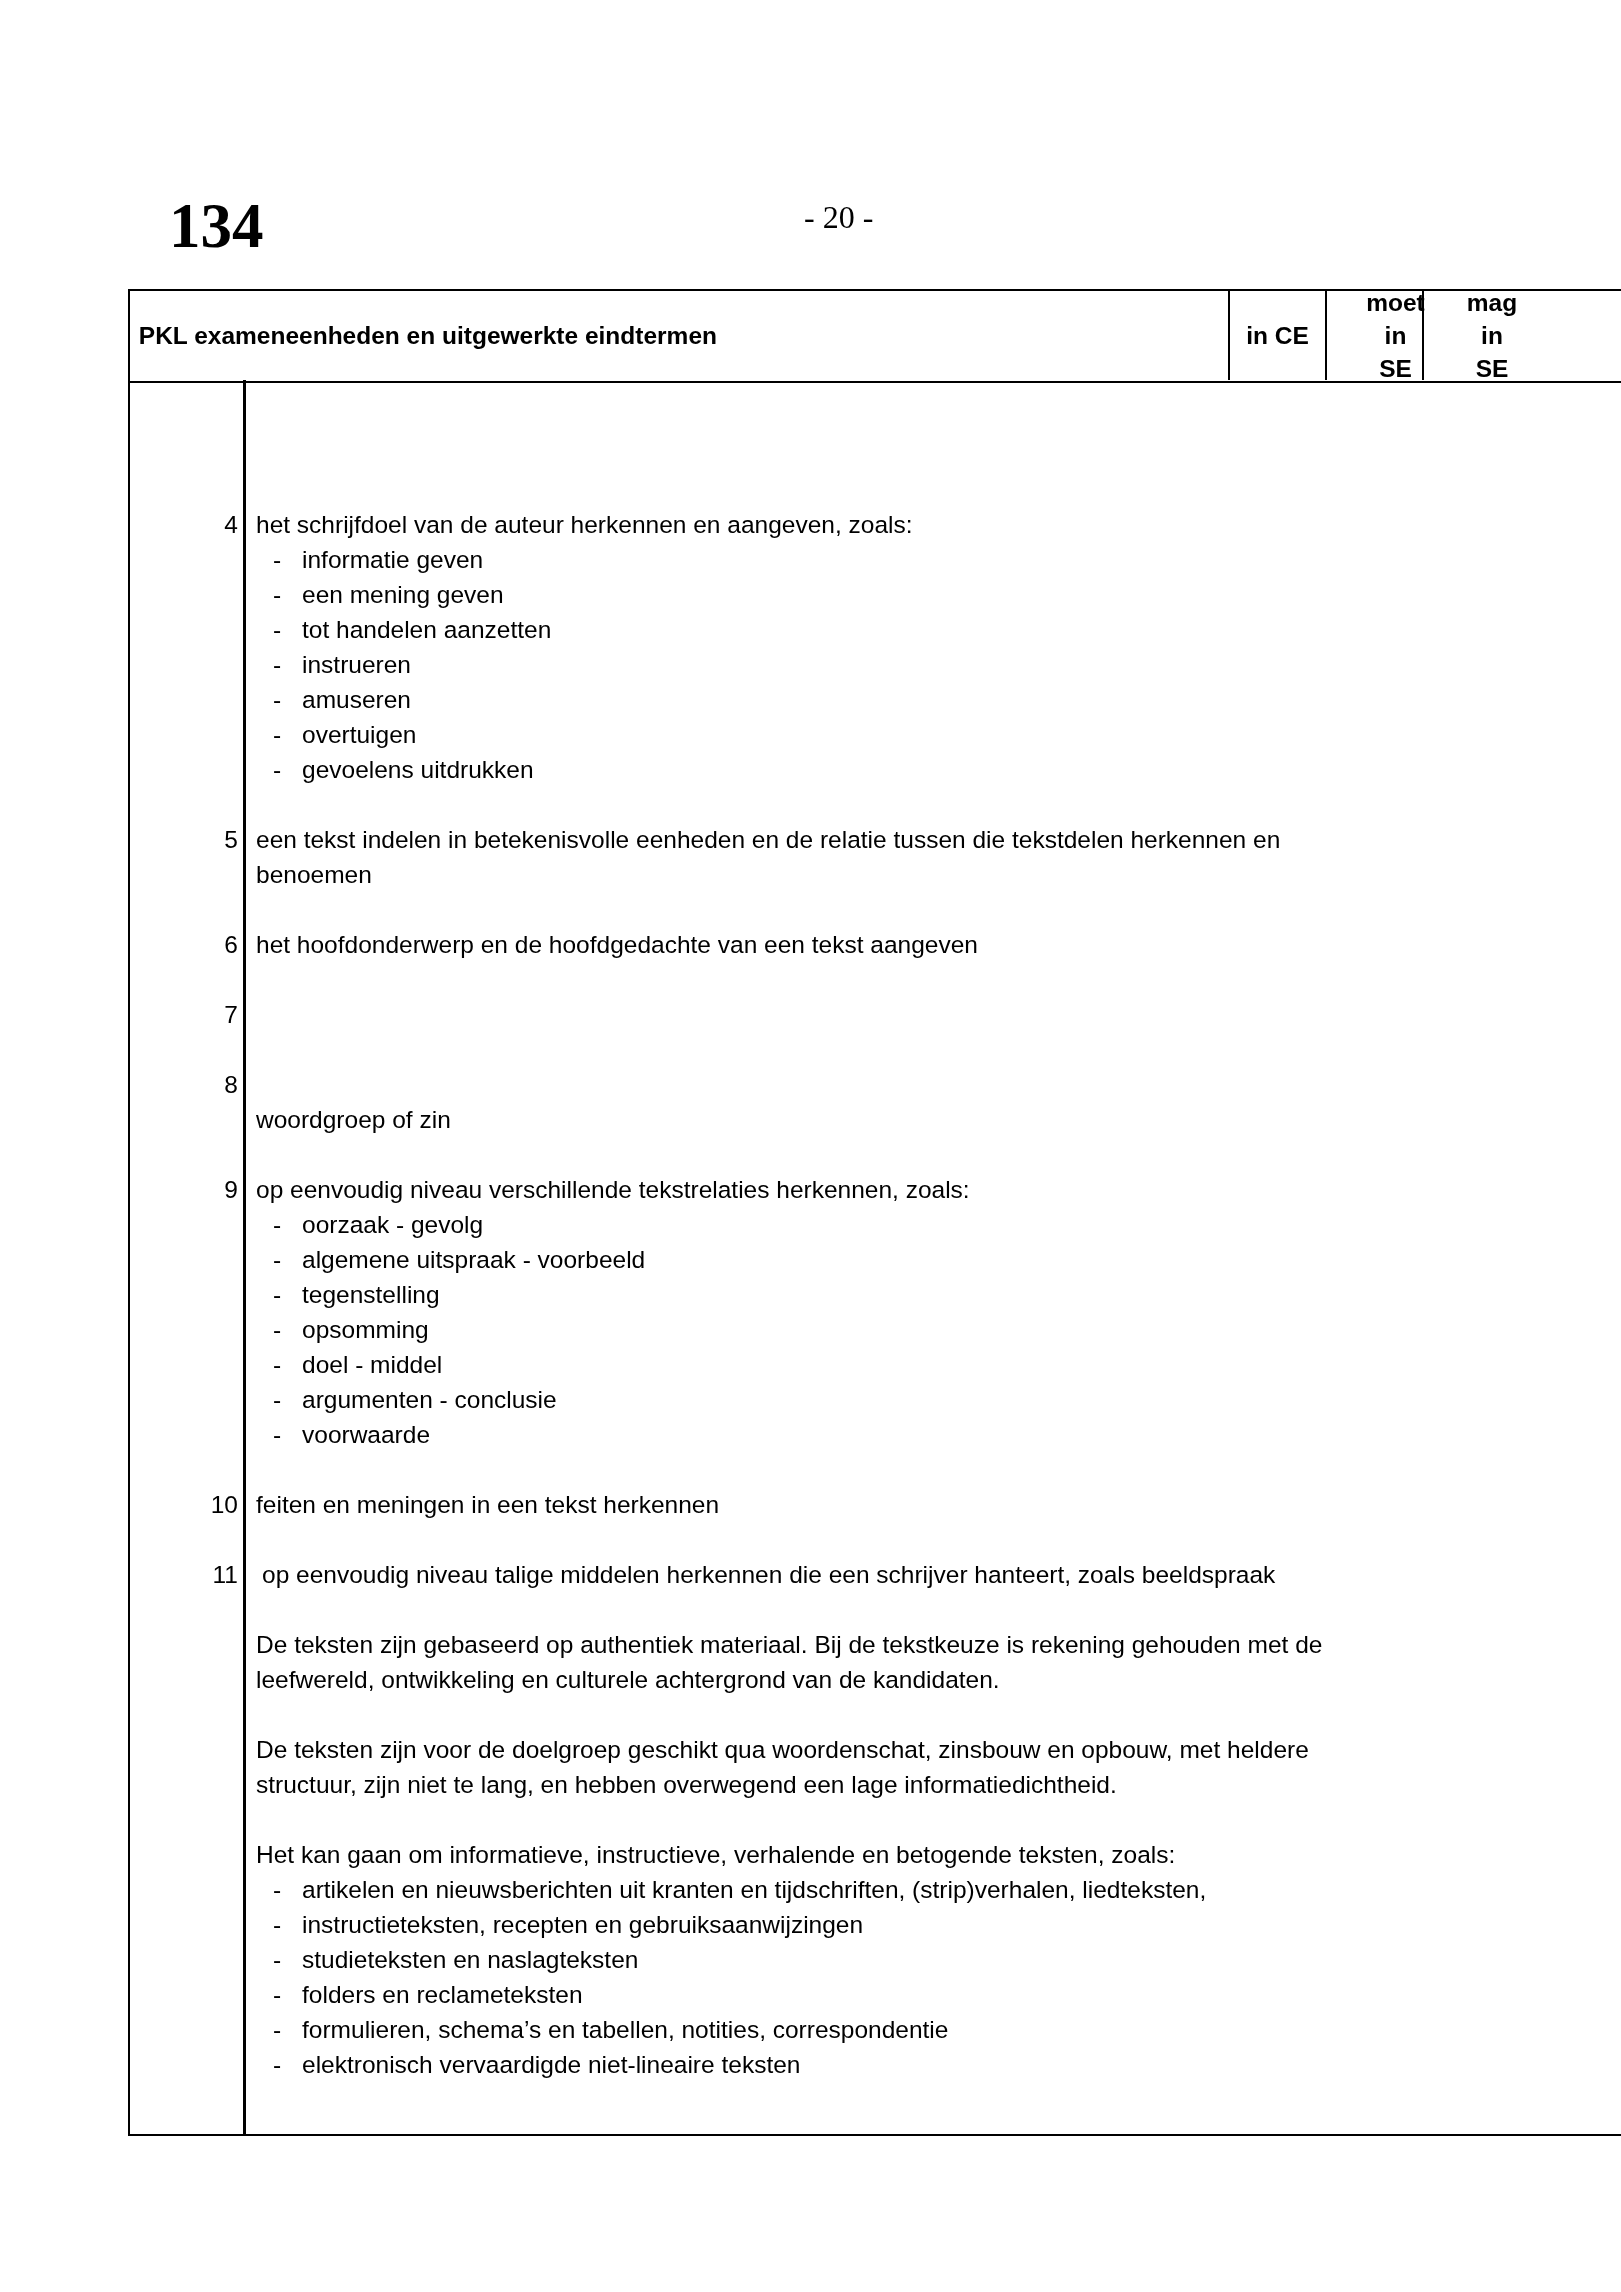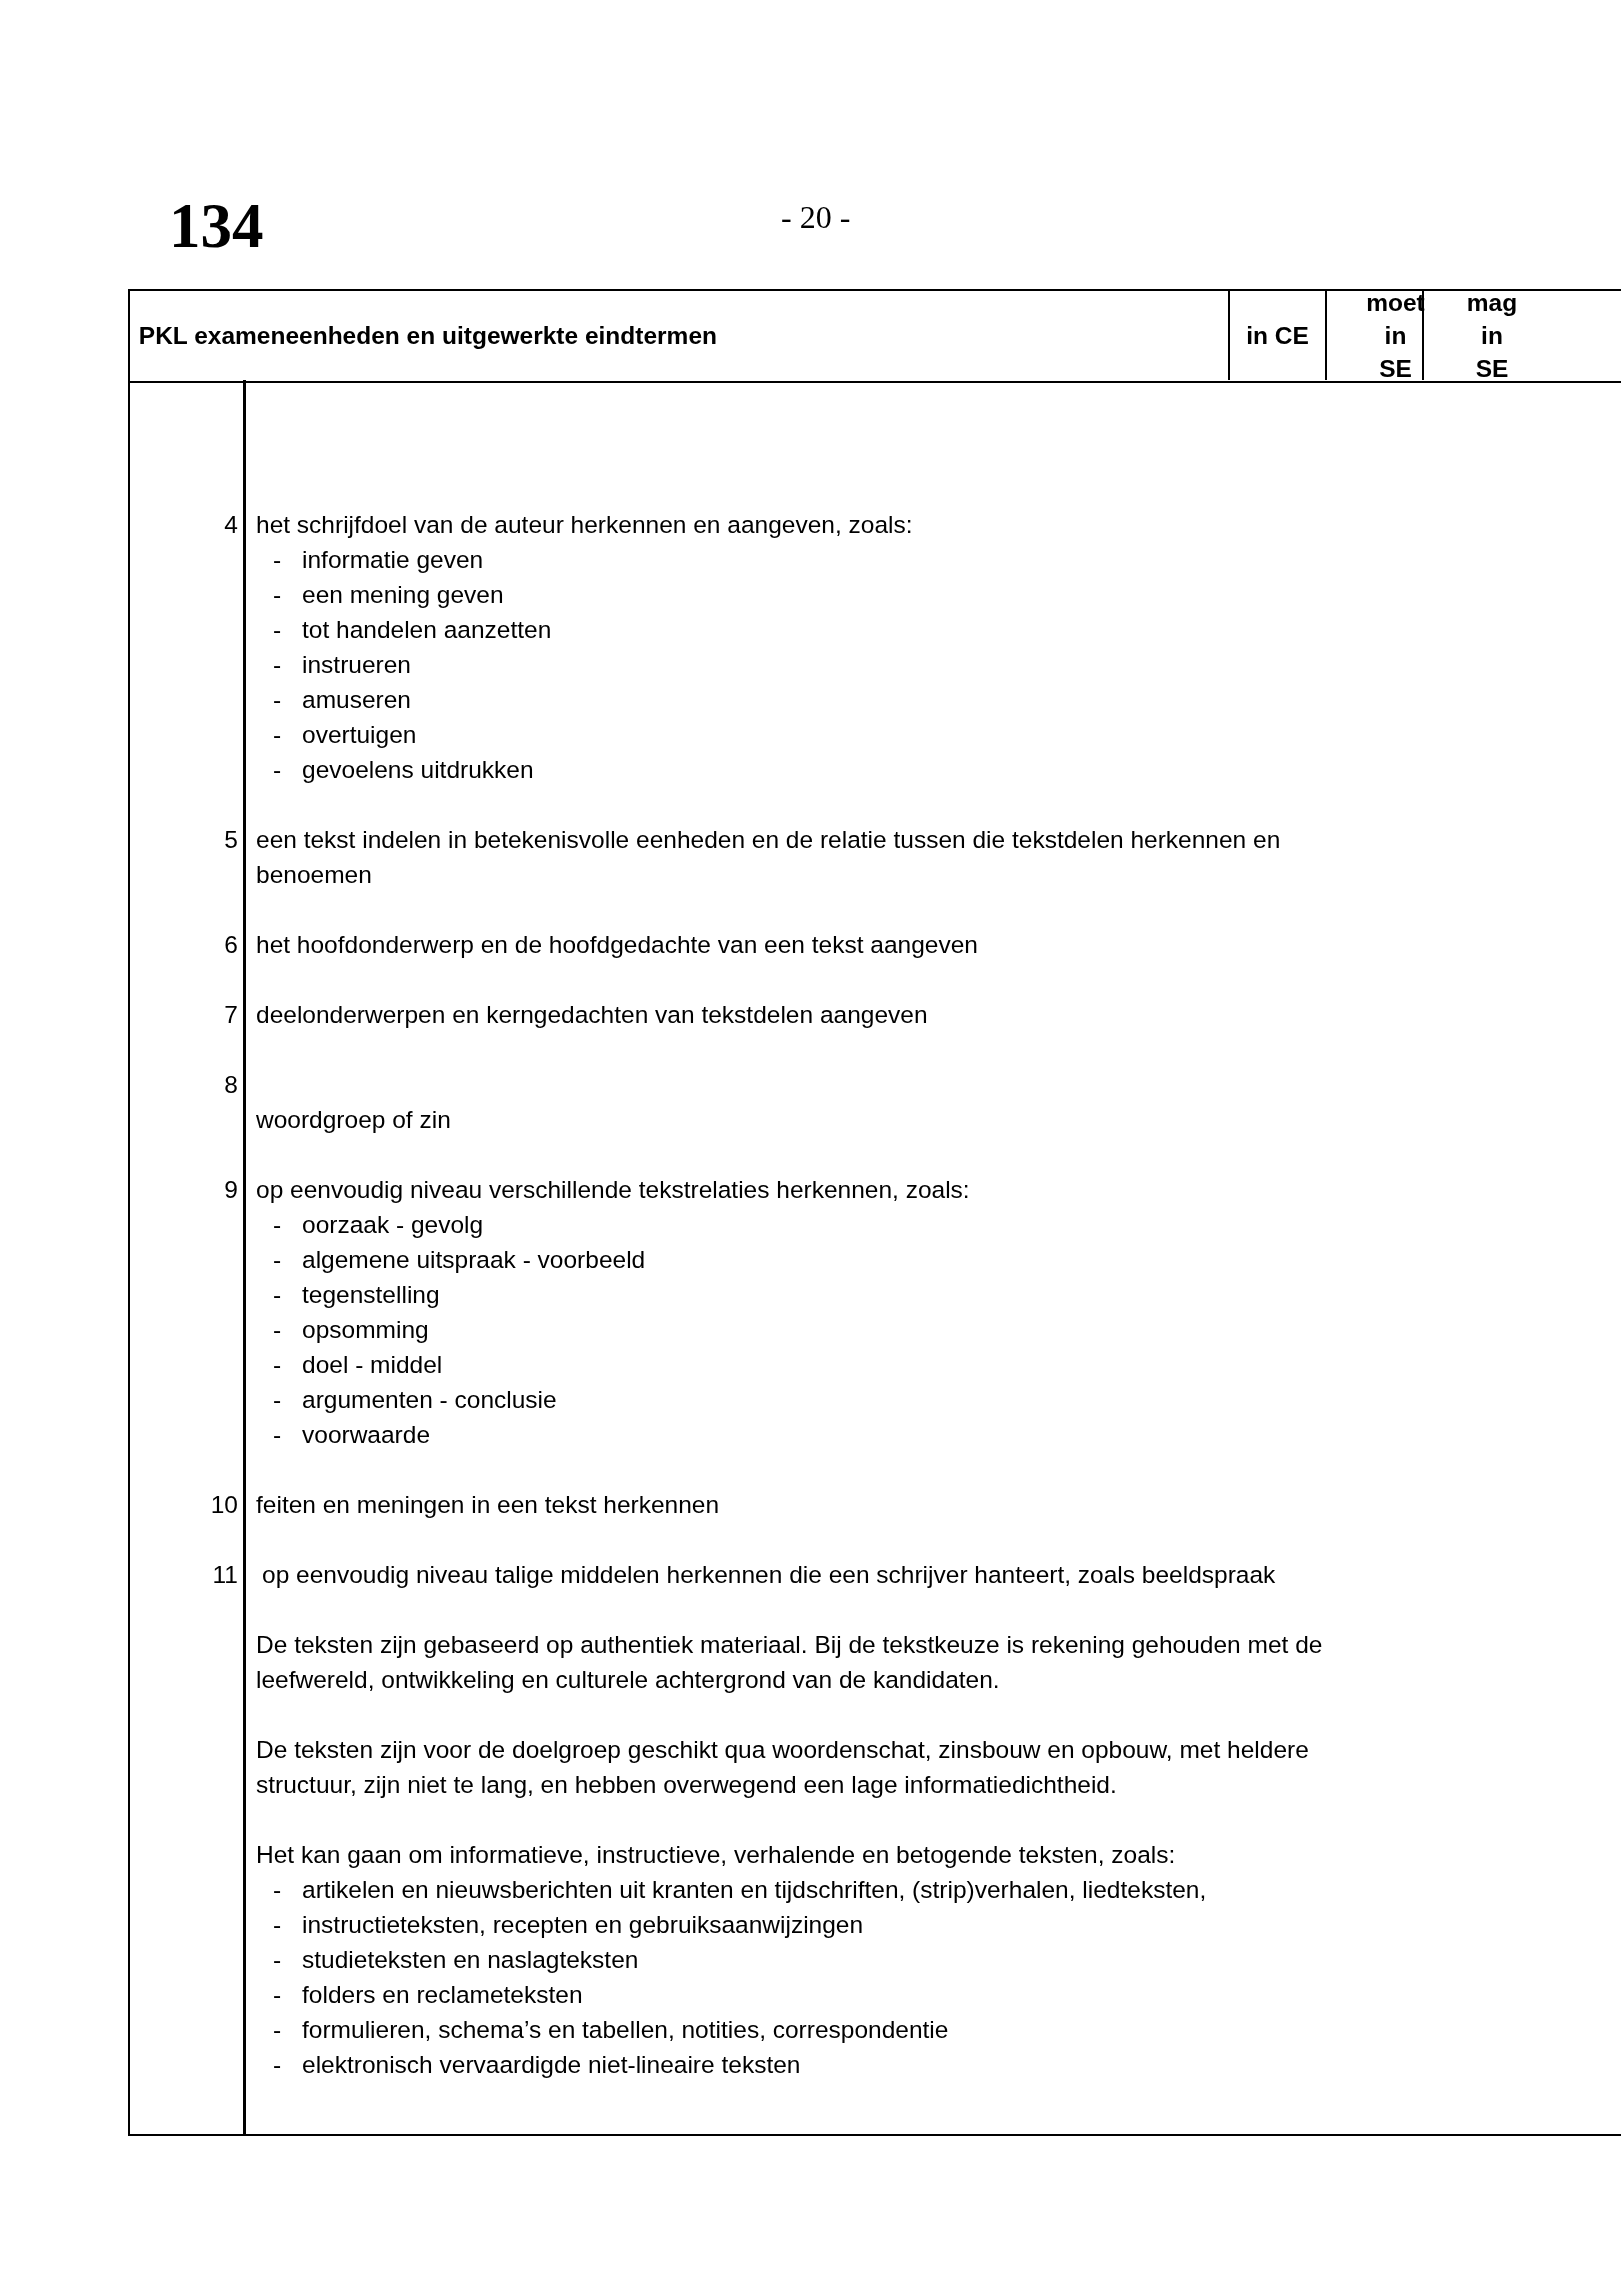--- a/index.html
+++ b/index.html
@@ -1,18 +1,18 @@
 <!DOCTYPE html>
 <html><head>
 <meta charset="utf-8">
 <style>
   html, body { margin: 0; padding: 0; background: #ffffff; }
   body { width: 1621px; height: 2293px; position: relative; overflow: hidden; color: #000; }
   .page-num { position: absolute; left: 169px; top: 192px; font-family: "Liberation Serif", serif; font-weight: bold; font-size: 63px; line-height: 69px; }
-  .page-mark { position: absolute; left: 781px; top: 198px; font-family: "Liberation Serif", serif; font-size: 32px; line-height: 39px; }
+  .page-mark { position: absolute; left: 804px; top: 198px; font-family: "Liberation Serif", serif; font-size: 32px; line-height: 39px; }
   .table { position: absolute; left: 128px; top: 289px; width: 1506px; height: 1847px; border: 2.9px solid #000; box-sizing: border-box; text-decoration: underline; }
   .hdr { position: absolute; left: 0; top: 0; right: 0; height: 92px; border-bottom: 2.9px solid #000; box-sizing: border-box; font-family: "Liberation Sans", sans-serif; font-weight: bold; font-size: 24.5px; }
   .hdr-title { position: absolute; left: 8.8px; top: 0; height: 89px; line-height: 89px; }
   .hdr-col { position: absolute; top: 0; height: 89px; border-left: 2px solid #000; box-sizing: border-box; display: flex; align-items: center; justify-content: center; text-align: center; line-height: 33px; white-space: pre-line; }
   .col-ce { left: 1098px; width: 97px; }
   .col-moet { left: 1195px; width: 97px; padding-left: 42px; }
   .col-mag { left: 1292px; width: 96px; padding-left: 42px; }
   .divider { position: absolute; left: 113px; top: 89px; bottom: 0; width: 2.9px; background: #000; }
   .body { position: absolute; left: 0; top: 89px; right: 0; bottom: 0; font-family: "Liberation Sans", sans-serif; font-size: 24.5px; }
   .content { position: absolute; left: 0; top: 127px; right: 0; }
@@ -82,21 +82,20 @@
           <div class="txt">benoemen</div>
         </div>
         <div class="line"></div>
         <div class="line">
           <div class="num">6</div>
           <div class="txt">het hoofdonderwerp en de hoofdgedachte van een tekst aangeven</div>
         </div>
         <div class="line"></div>
         <div class="line">
           <div class="num">7</div>
-          <div class="txt">deelonderwerpen en kerngedachten van tekstdelen aangeven</div>
         </div>
         <div class="line"></div>
         <div class="line">
           <div class="num">8</div>
         </div>
         <div class="line">
           <div class="txt">woordgroep of zin</div>
         </div>
         <div class="line"></div>
         <div class="line">

